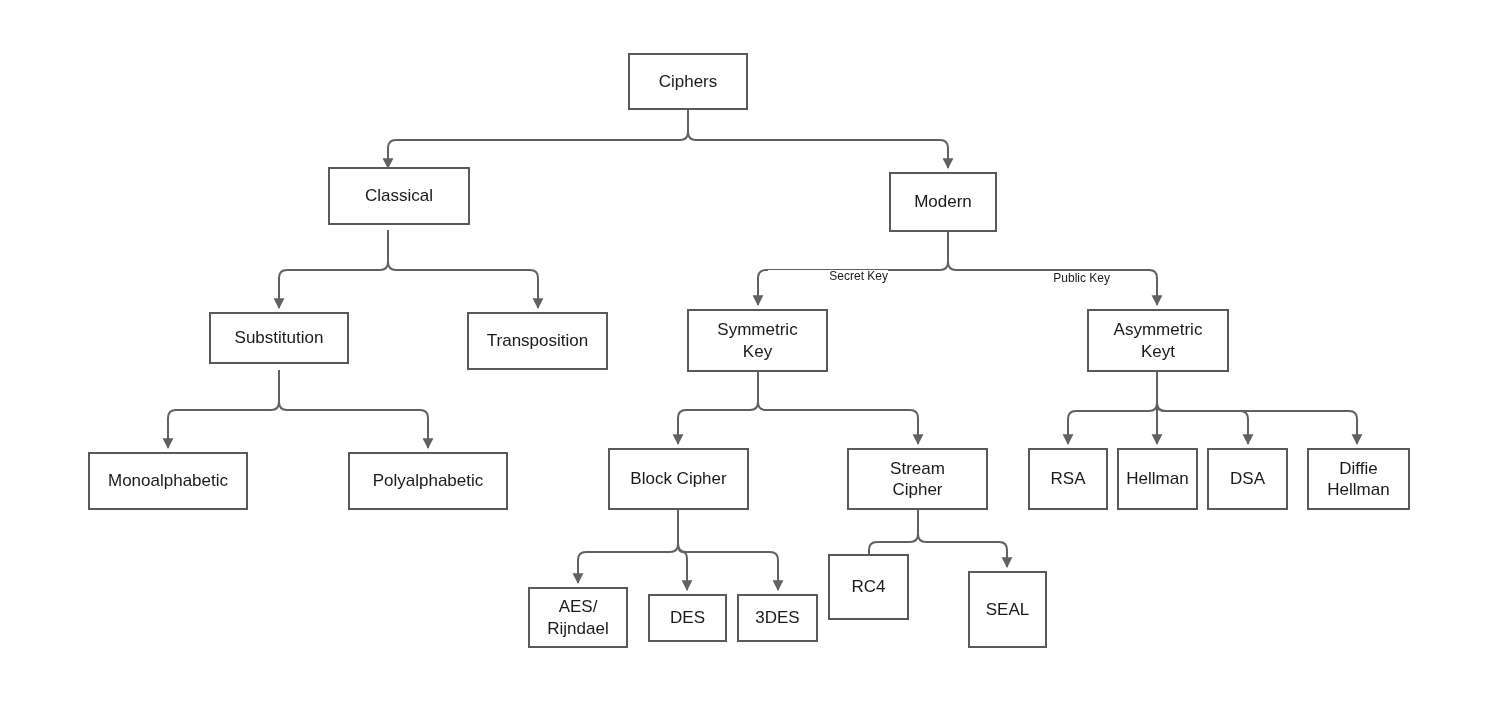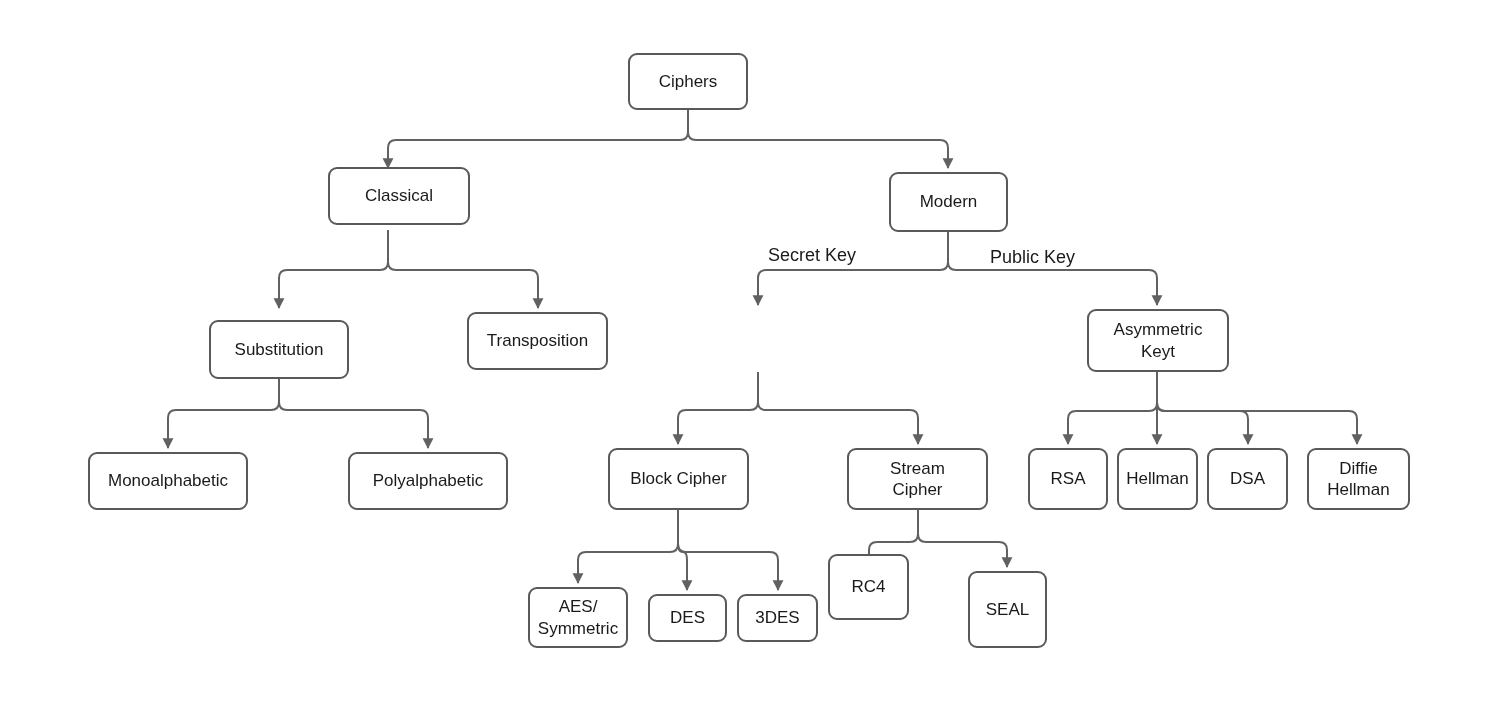--- a/index.html
+++ b/index.html
@@ -30,38 +30,39 @@
     fill: none;
     stroke: var(--connector);
     stroke-width: 2;
   }
   .arrow-head { fill: var(--connector); }
 
   .node {
     position: absolute;
     background: var(--canvas);
     border: 2.5px solid var(--node-border);
-    border-radius: 9px;
+    border-radius: 0;
     display: flex;
     align-items: center;
     justify-content: center;
     text-align: center;
     font-size: 17px;
     line-height: 1.25;
     color: var(--text);
     white-space: pre-line;
   }
 
   .edge-label {
     position: absolute;
-    font-size: 18px;
+    font-size: 12px;
     color: var(--text);
-    text-align: left;
+    text-align: right;
     background: var(--canvas);
     line-height: 1.1;
+    margin-top: 24px;
   }
 </style>
 </head>
 <body>
 
 <div class="canvas">
 
   <svg class="edges-layer" viewBox="0 0 1496 704" xmlns="http://www.w3.org/2000/svg">
     <defs>
       <marker id="arrow" viewBox="0 0 12 12" refX="10" refY="6" markerWidth="13" markerHeight="13" markerUnits="userSpaceOnUse" orient="auto">
@@ -94,30 +95,32 @@
     <path class="edge" d="M678,510 V544 Q678,552 686,552 H770 Q778,552 778,560 V590" marker-end="url(#arrow)"></path>
 
     <path class="edge" d="M918,510 V534 Q918,542 910,542 H877 Q869,542 869,550 V567" marker-end="url(#arrow)"></path>
     <path class="edge" d="M918,510 V534 Q918,542 926,542 H999 Q1007,542 1007,550 V567" marker-end="url(#arrow)"></path>
   </svg>
 
   <div class="node" style="left:628px;top:53px;width:120px;height:57px">Ciphers</div>
 
   <div class="node" style="left:328px;top:167px;width:142px;height:58px">Classical</div>
 
-  <div class="node" style="left:889px;top:172px;width:119px;height:60px">Modern</div>
+  <div class="node" style="left:889px;top:172px;width:108px;height:60px">Modern</div>
 
   <div class="edge-label" style="left:768px;top:246px;width:120px">Secret Key</div>
 
   <div class="edge-label" style="left:990px;top:248px;width:120px">Public Key</div>
 
-  <div class="node" style="left:209px;top:320px;width:140px;height:59px">Substitution</div>
+  <div class="node" style="left:209px;top:312px;width:140px;height:52px">Substitution</div>
 
   <div class="node" style="left:467px;top:312px;width:141px;height:58px">Transposition</div>
 
+  <div class="node" style="left:687px;top:309px;width:141px;height:63px">Symmetric
+Key</div>
 
   <div class="node" style="left:1087px;top:309px;width:142px;height:63px">Asymmetric
 Keyt</div>
 
   <div class="node" style="left:88px;top:452px;width:160px;height:58px">Monoalphabetic</div>
 
   <div class="node" style="left:608px;top:448px;width:141px;height:62px">Block Cipher</div>
 
   <div class="node" style="left:348px;top:452px;width:160px;height:58px">Polyalphabetic</div>
 
@@ -127,21 +130,21 @@
   <div class="node" style="left:1028px;top:448px;width:80px;height:62px">RSA</div>
 
   <div class="node" style="left:1117px;top:448px;width:81px;height:62px">Hellman</div>
 
   <div class="node" style="left:1207px;top:448px;width:81px;height:62px">DSA</div>
 
   <div class="node" style="left:1307px;top:448px;width:103px;height:62px">Diffie
 Hellman</div>
 
   <div class="node" style="left:528px;top:587px;width:100px;height:61px">AES/
-Symmetric</div>
+Rijndael</div>
 
   <div class="node" style="left:648px;top:594px;width:79px;height:48px">DES</div>
 
   <div class="node" style="left:737px;top:594px;width:81px;height:48px">3DES</div>
 
   <div class="node" style="left:828px;top:554px;width:81px;height:66px">RC4</div>
 
   <div class="node" style="left:968px;top:571px;width:79px;height:77px">SEAL</div>
 
 </div>

